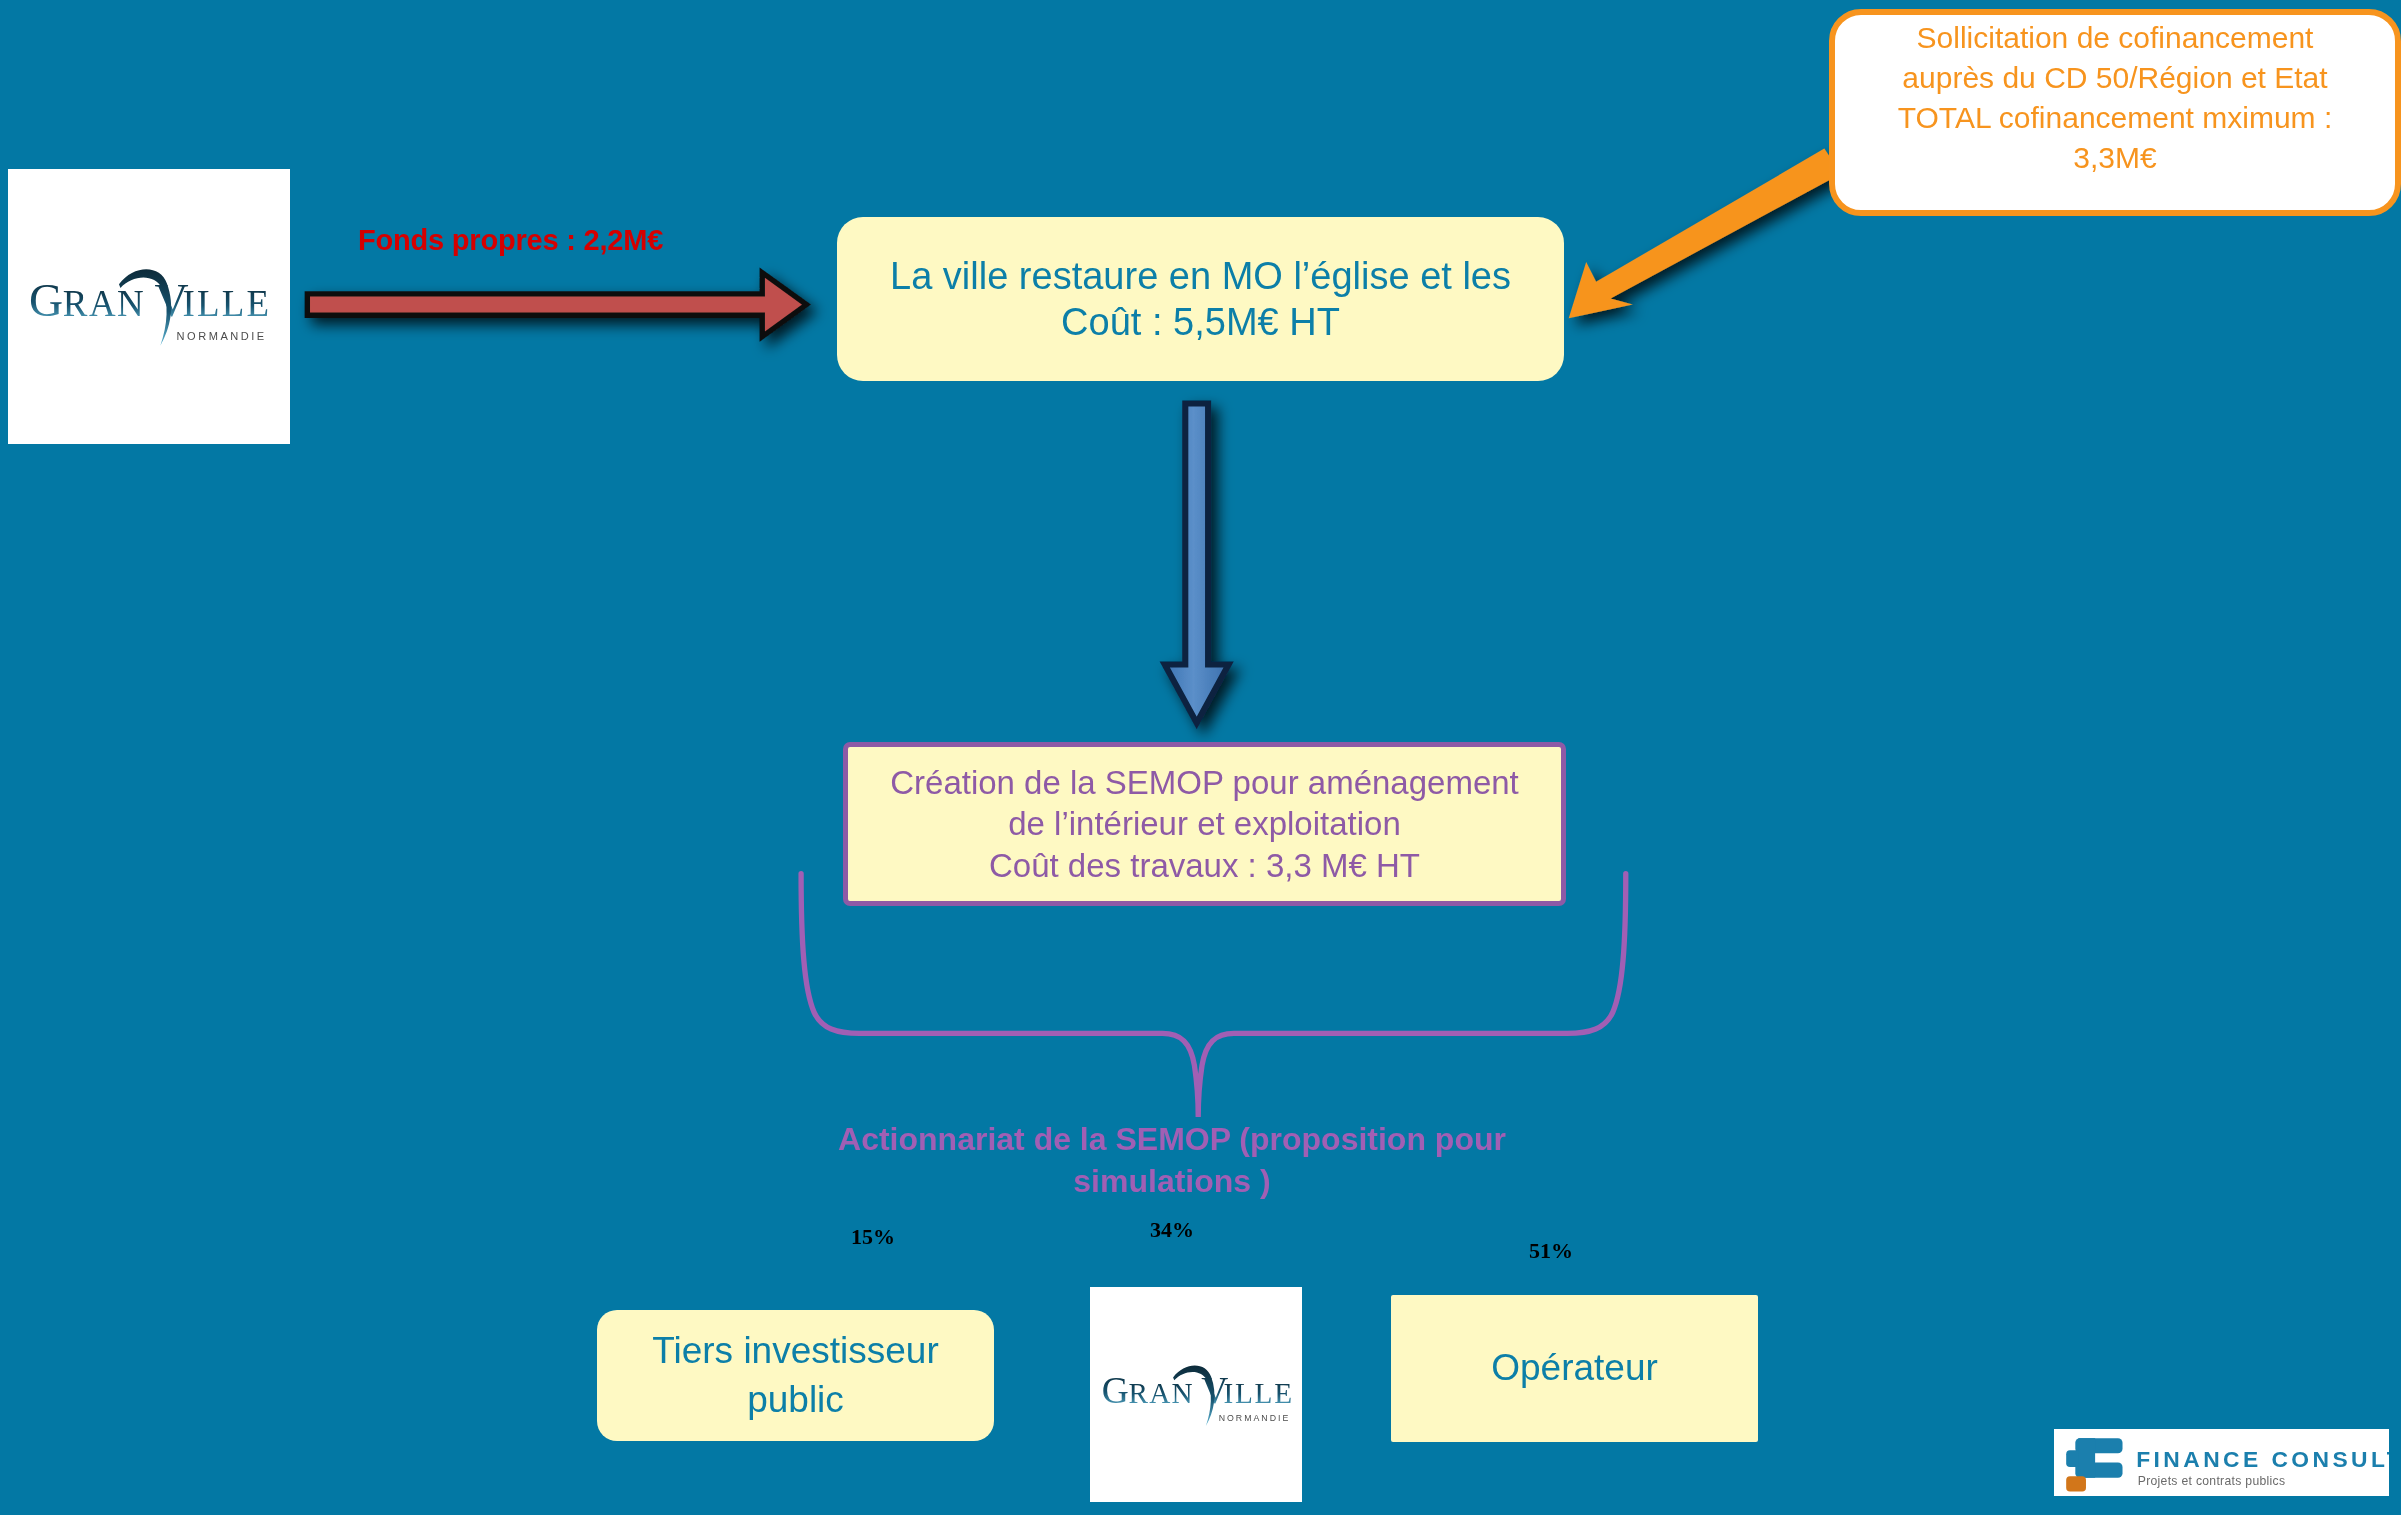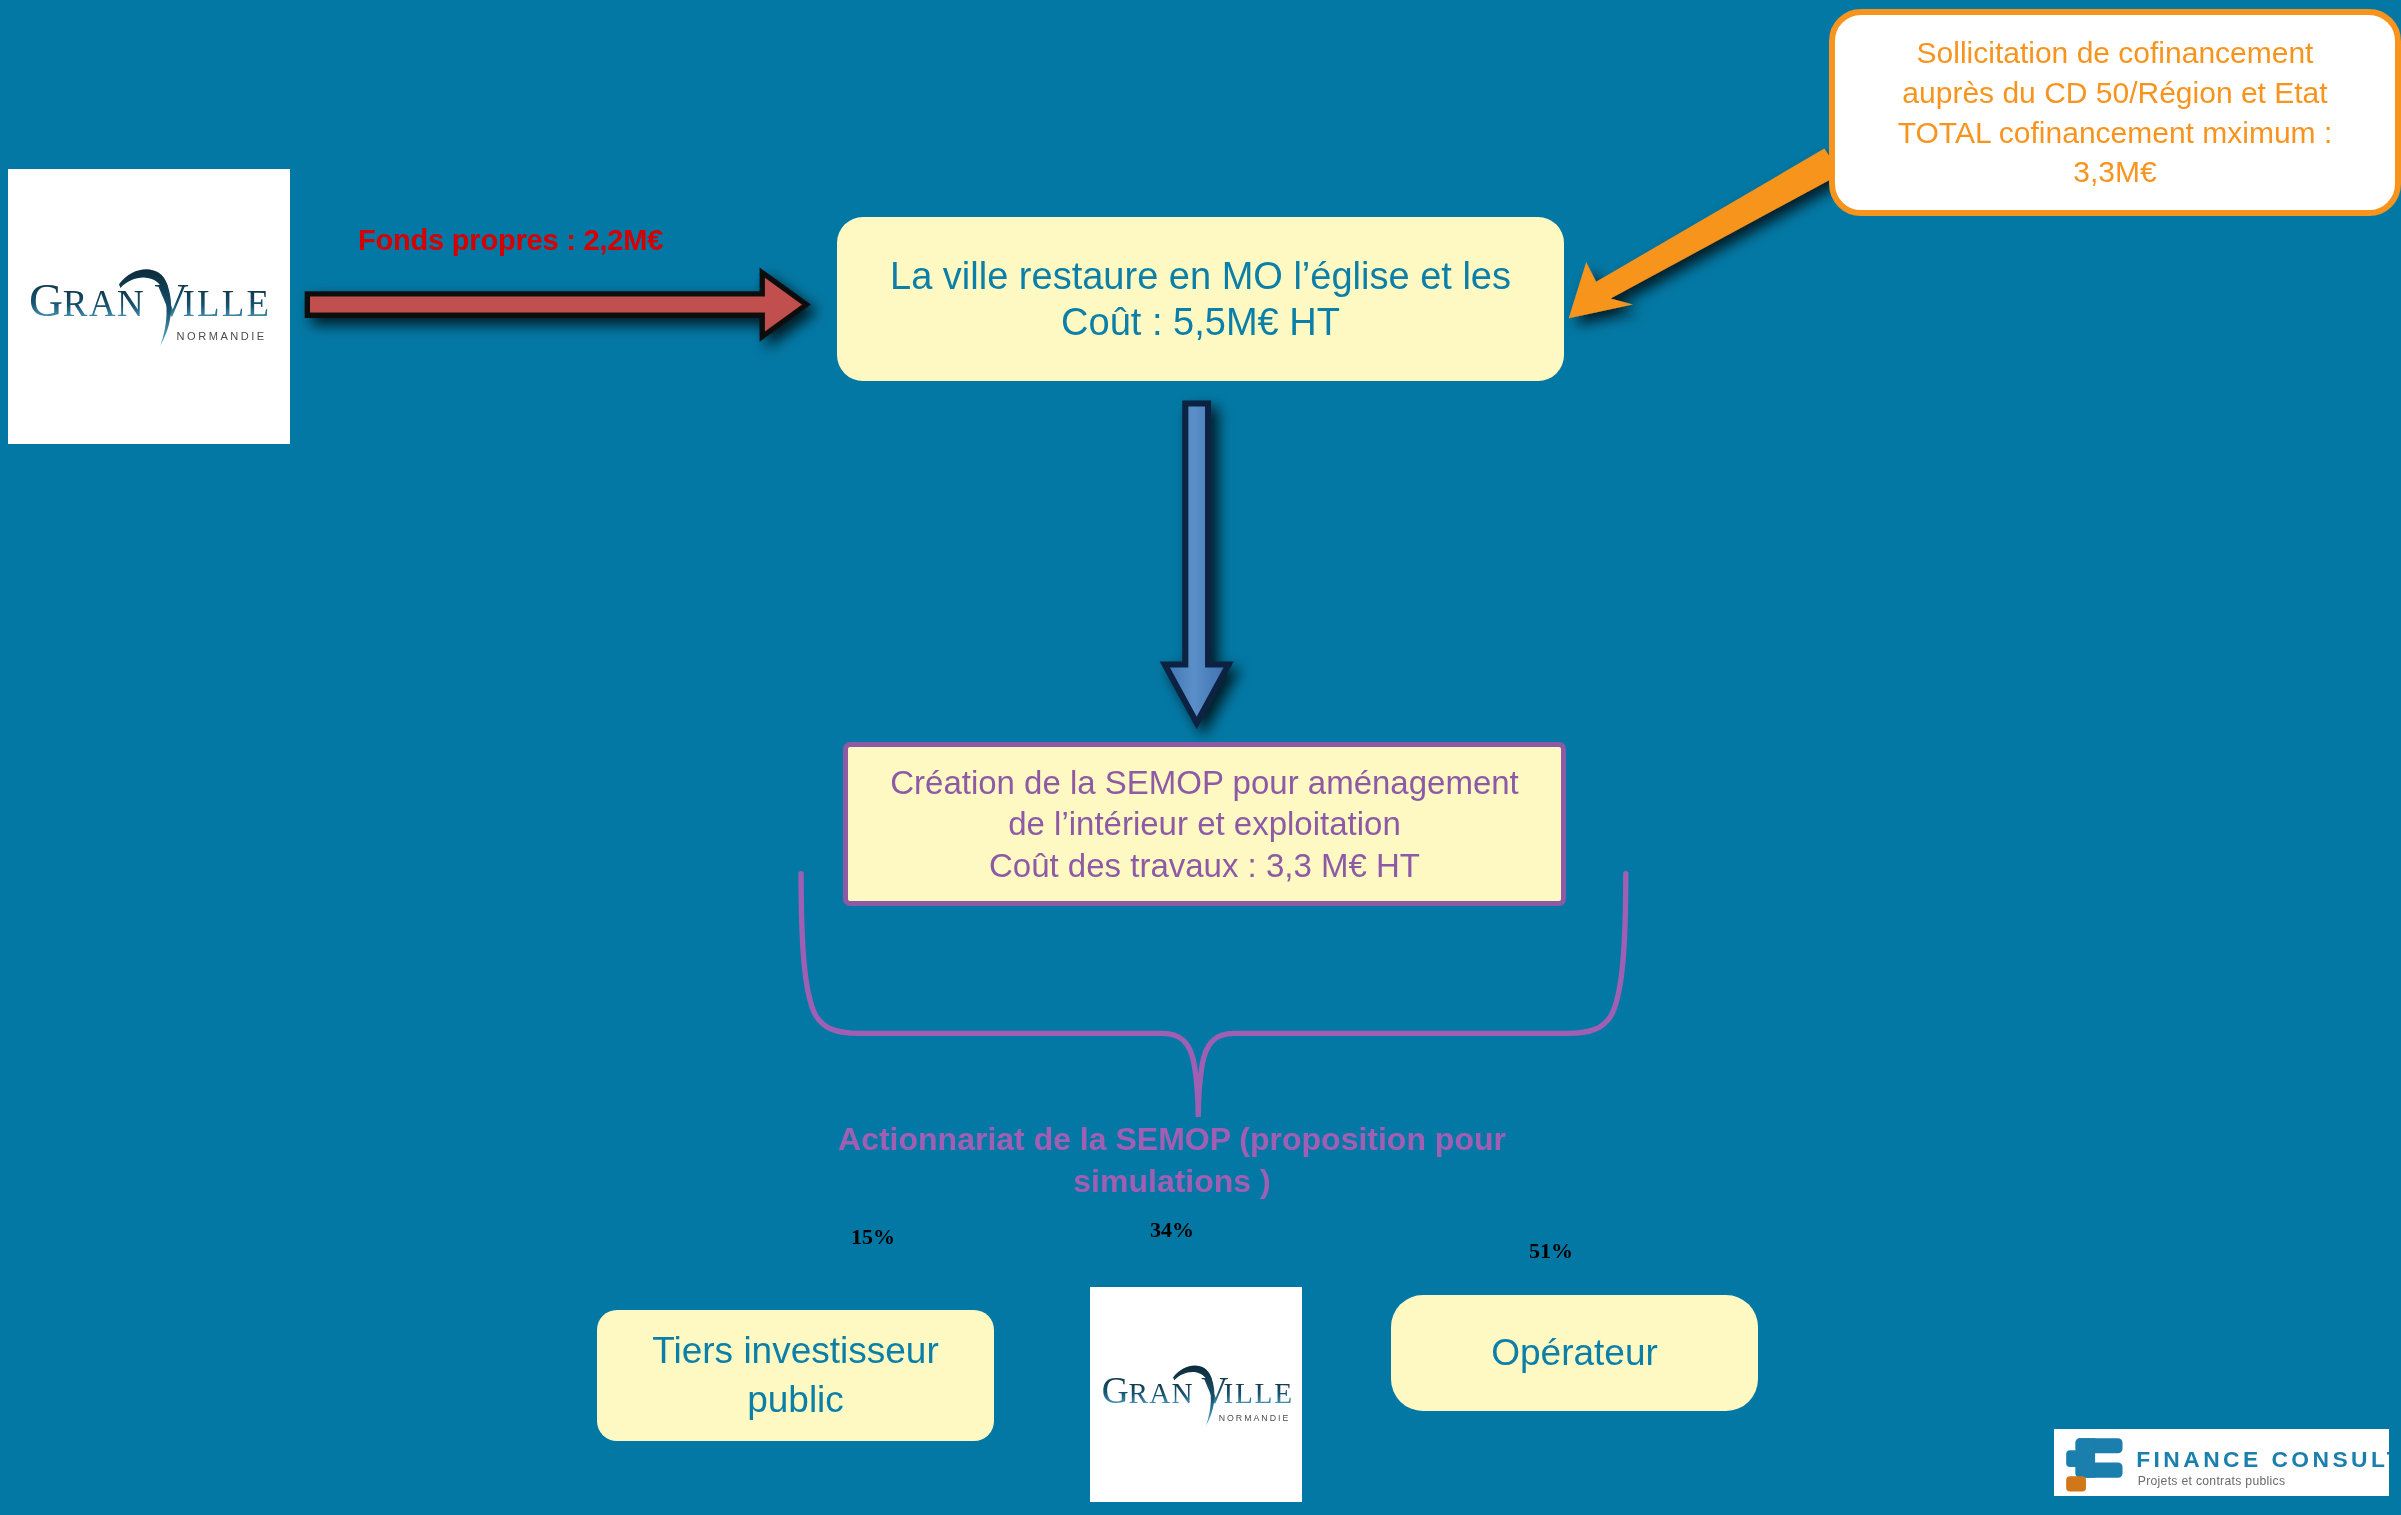--- a/index.html
+++ b/index.html
@@ -68,21 +68,20 @@
     top: 9px;
     width: 572px;
     height: 207px;
     background: #ffffff;
     border: 6.8px solid #f7941e;
     border-radius: 32px;
     box-sizing: border-box;
     display: flex;
     flex-direction: column;
     align-items: center;
-    justify-content: center;
     text-align: center;
     color: #f7941e;
     font-size: 30px;
     line-height: 1.33;
     padding: 3px 16.7px;
     z-index: 6;
   }
 
   
   #tiers-box {
@@ -92,25 +91,25 @@
     height: 131px;
     color: #0c7fa8;
     font-size: 37px;
     line-height: 1.3;
     border-radius: 20px;
   }
   #operateur-box {
     left: 1391px;
     top: 1295px;
     width: 367px;
-    height: 116px;
+    height: 147px;
     color: #0c7fa8;
     font-size: 37px;
     line-height: 1.3;
-    border-radius: 32px;
+    border-radius: 2px;
     text-align: center;
   }
 
   
   .logo-plate {
     position: absolute;
     background: #ffffff;
     display: flex;
     align-items: center;
     justify-content: center;

